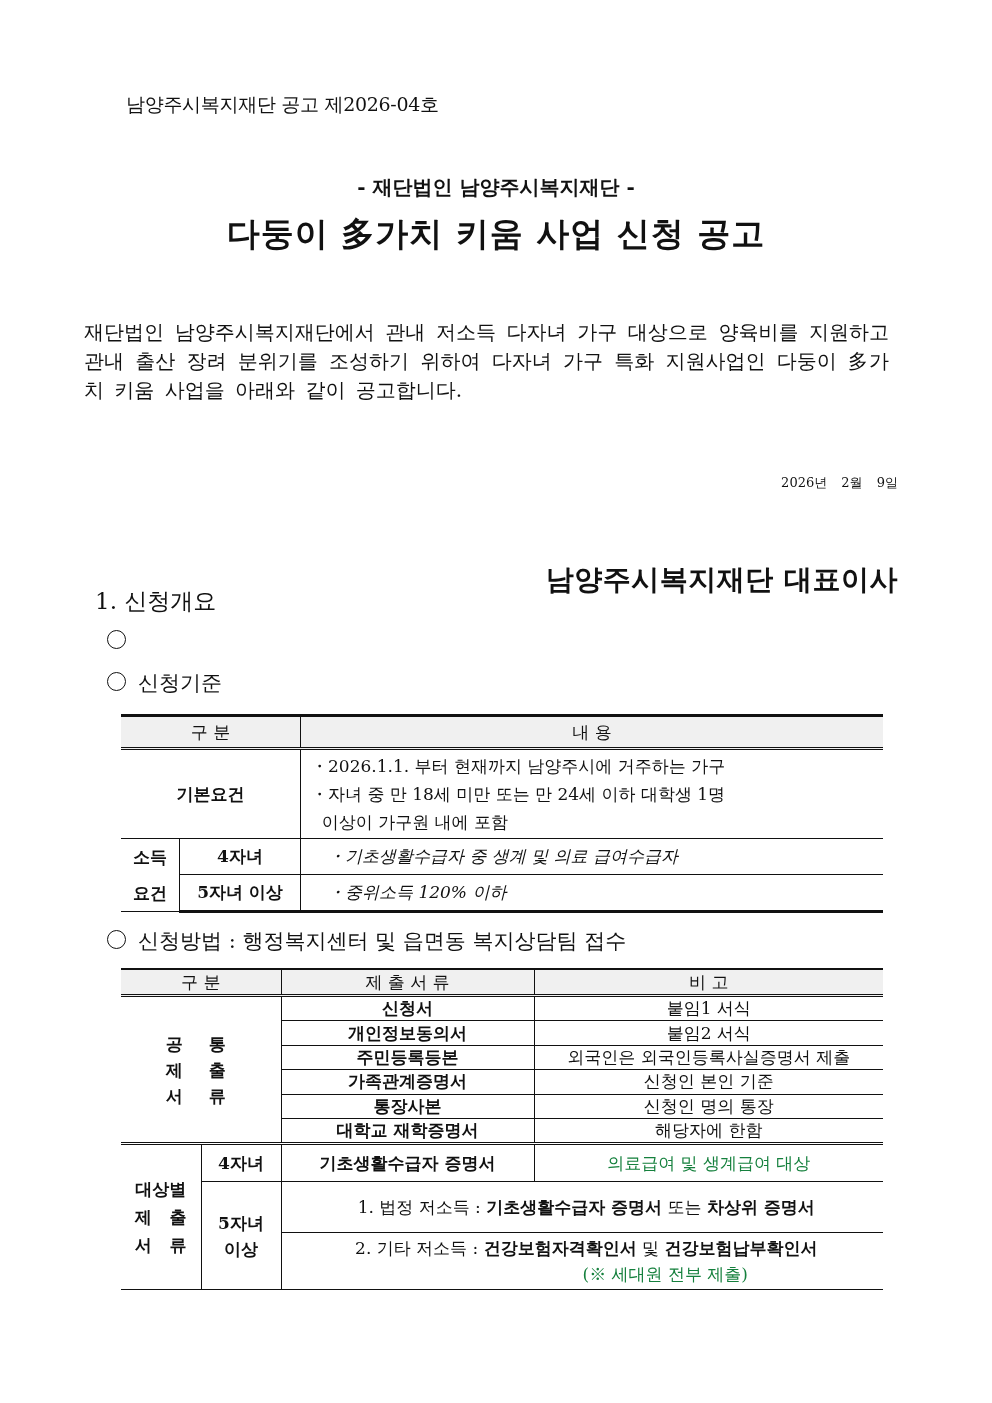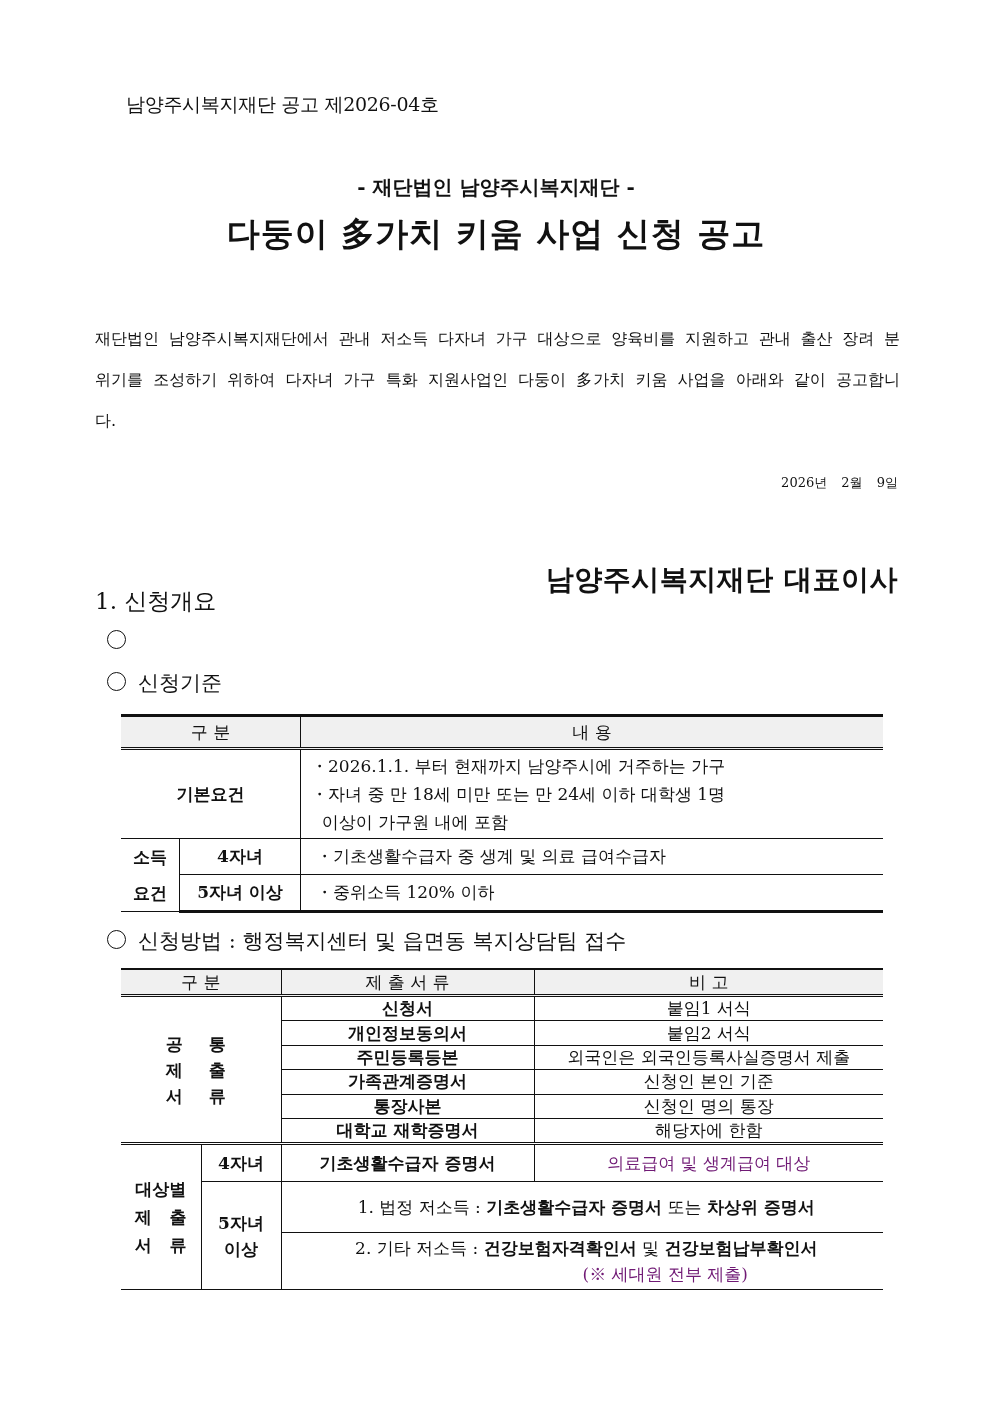--- a/index.html
+++ b/index.html
@@ -2,21 +2,21 @@
 <html><head>
 <meta charset="utf-8">
 <style>
   html, body { margin: 0; padding: 0; background: #ffffff; }
   body { width: 992px; height: 1403px; position: relative; overflow: hidden;
          font-family: "DejaVu Serif", "Liberation Serif", serif; color: #111; }
   .abs { position: absolute; }
   .doc-no { left: 95px; top: 92px; font-size: 19px; letter-spacing: -0.3px; margin-left: 31px; }
   .subtitle { left: 0; width: 992px; top: 174px; text-align: center; font-size: 20px; font-weight: bold; }
   .title { left: 0; width: 992px; top: 212px; text-align: center; font-size: 33px; font-weight: bold; letter-spacing: 1px; }
-  .intro { left: 95px; width: 805px; top: 318px; font-size: 16px; line-height: 41px; text-align: justify; text-align-last: left; word-spacing: 4px; }
+  .intro { left: 84px; width: 805px; top: 318px; font-size: 20px; line-height: 29px; text-align: justify; text-align-last: left; word-spacing: 4px; }
   .date { right: 94px; top: 474px; font-size: 13px; word-spacing: 10px; }
   .signer { right: 94px; top: 514px; font-size: 28px; font-weight: bold; letter-spacing: 0.5px; margin-top: 47px; }
   .section-h { left: 95px; top: 586px; font-size: 23px; }
   .bullet { left: 107px; font-size: 21px; }
   .bullet .circ { display: inline-block; width: 17px; height: 17px; border: 1.6px solid #111; border-radius: 50%; margin-right: 12px; vertical-align: -1px; }
   .b1 { top: 629px; }
   .b2 { top: 669px; }
   .b3 { top: 927px; }
 
   table { border-collapse: collapse; position: absolute; font-family: "DejaVu Serif", "Liberation Serif", serif; }
@@ -24,37 +24,37 @@
 
   
   .t1 { left: 121px; top: 714px; width: 762px; font-size: 17px; }
   .t1 .hdr th { background: #f0f0f0; font-weight: normal; height: 30px; border-top: 3px solid #111; border-bottom: 3px double #111; font-size: 17px; }
   .t1 .c1 { width: 178px; }
   .t1 .vl { border-left: 1.2px solid #111; }
   .t1 .basic-label { text-align: center; font-weight: bold; height: 88px; border-bottom: 1.2px solid #111; }
   .t1 .content { padding-left: 10px; line-height: 28px; border-bottom: 1.2px solid #111; }
   .t1 .inc-label { text-align: center; font-weight: bold; width: 58px; line-height: 36px; border-bottom: 3px solid #111; }
   .t1 .inc-sub { text-align: center; font-weight: bold; width: 120px; height: 34px; }
-  .t1 .inc-content { padding-left: 15px; }
+  .t1 .inc-content { padding-left: 27px; font-style: italic; }
   .t1 .rowline td { border-bottom: 1.2px solid #111; }
   .t1 .lastrow td { border-bottom: 3px solid #111; }
 
   
   .t2 { left: 121px; top: 968px; width: 762px; font-size: 17px; }
   .t2 .hdr th { background: #f0f0f0; font-weight: normal; height: 24px; border-top: 2px solid #111; border-bottom: 3px double #111; font-size: 17px; }
   .t2 .vl { border-left: 1.2px solid #111; }
   .t2 td { height: 23.4px; text-align: center; }
   .t2 .doc { font-weight: bold; border-bottom: 1.2px solid #111; }
   .t2 .note { border-bottom: 1.2px solid #111; }
   .t2 .common { font-weight: bold; line-height: 26px; letter-spacing: 10px; border-bottom: 3px double #111; }
   .t2 .lastcommon td.doc, .t2 .lastcommon td.note { border-bottom: 3px double #111; }
   .t2 .target { font-weight: bold; line-height: 28px; border-bottom: 1.5px solid #111; }
   .t2 .kid4 { font-weight: bold; height: 36px; border-bottom: 1.2px solid #111; }
   .t2 .kid5 { font-weight: bold; border-bottom: 1.5px solid #111; line-height: 26px; }
-  .t2 .red { color: #701a75; }
+  .t2 .red { color: #15803d; }
   .t2 .item { text-align: center; padding-left: 8px; height: 50px; }
   .t2 .item1 { border-bottom: 1.2px solid #111; }
   .t2 .item2 { border-bottom: 1.5px solid #111; height: 54px; vertical-align: top; padding-top: 2px; line-height: 26px; margin-top: 32px; }
   .t2 b { font-weight: bold; }
 </style>
 </head>
 <body>
 
 <div class="abs doc-no">남양주시복지재단 공고 제2026-04호</div>
 <div class="abs subtitle">- 재단법인 남양주시복지재단 -</div>

